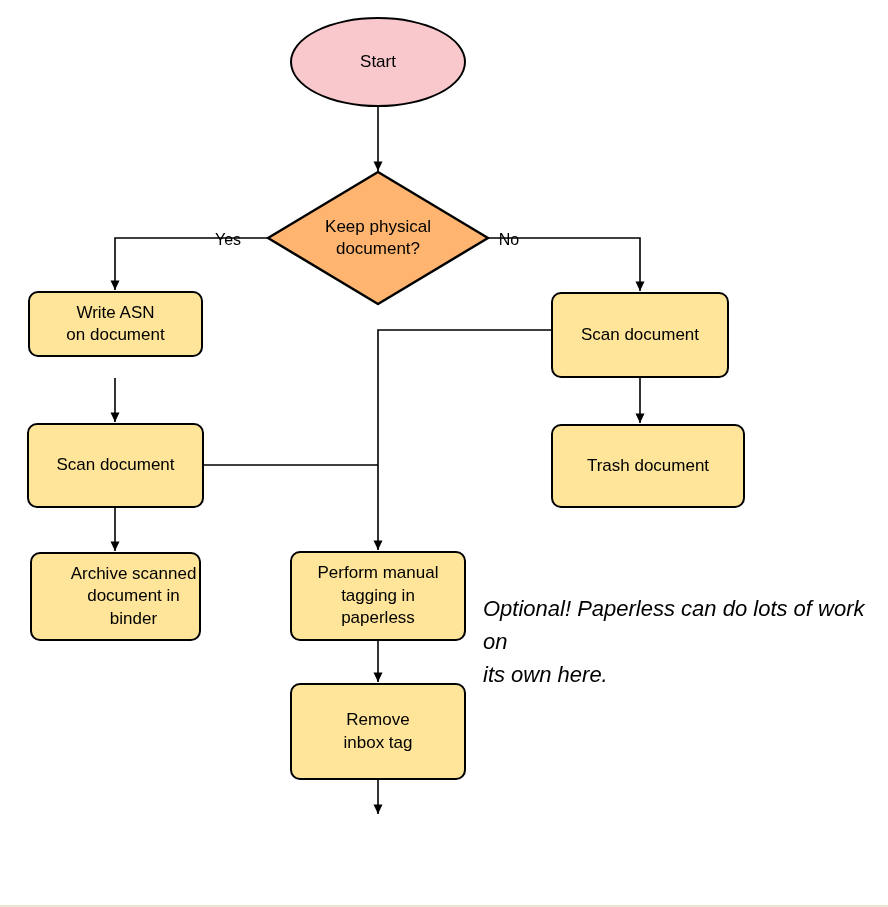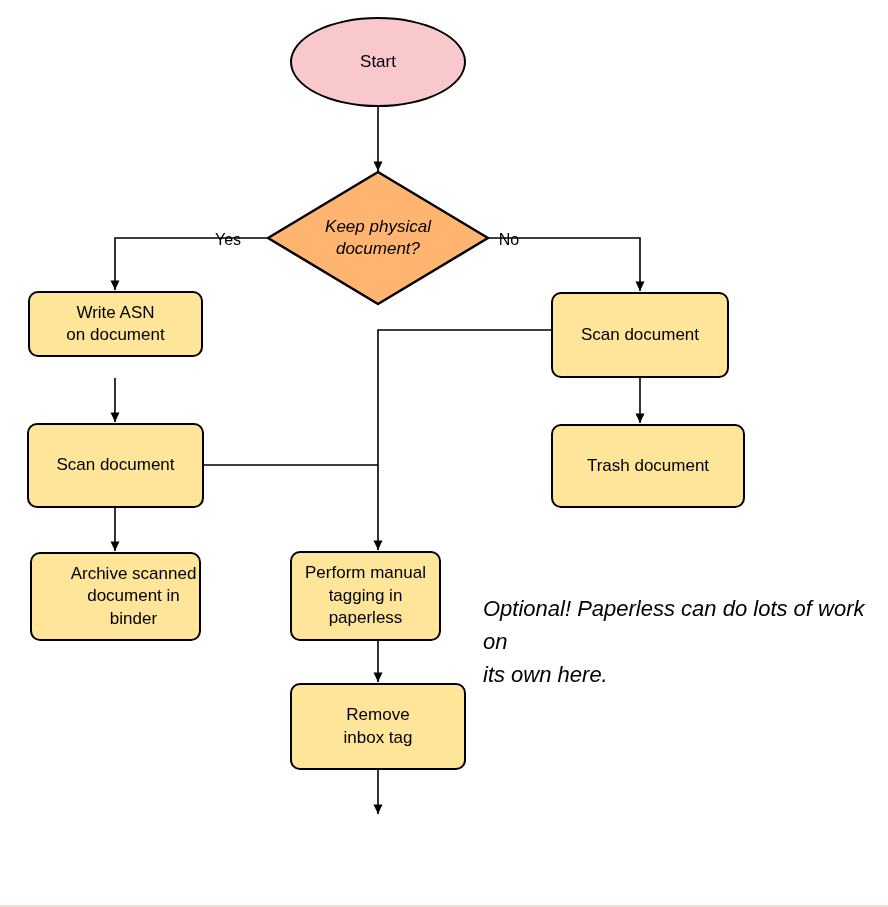--- a/index.html
+++ b/index.html
@@ -50,21 +50,20 @@
     border-radius: 50%;
   }
   .decision-label {
     position: absolute;
     display: flex;
     align-items: center;
     justify-content: center;
     text-align: center;
     font-size: 17px;
     line-height: 1.32;
-    font-style: italic;
   }
   .decision-label span { white-space: pre-line; }
 
   .edge-label {
     position: absolute;
     font-size: 16px;
     text-align: center;
     margin-top: 20px;
   }
 
@@ -128,27 +127,27 @@
   </div>
 
   <div class="node process" style="left:551px; top:292px; width:178px; height:86px;">
     <span>Scan document</span>
   </div>
 
   <div class="node process" style="left:551px; top:424px; width:194px; height:84px;">
     <span>Trash document</span>
   </div>
 
-  <div class="node process" style="left:290px; top:551px; width:151px; height:90px;">
+  <div class="node process" style="left:290px; top:551px; width:176px; height:90px;">
     <span>Perform manual
 tagging in
 paperless</span>
   </div>
 
-  <div class="node process" style="left:290px; top:683px; width:176px; height:87px;">
+  <div class="node process" style="left:290px; top:683px; width:176px; height:97px;">
     <span>Remove
 inbox tag</span>
   </div>
 
   <div class="edge-label" style="left:200px; top:211px; width:56px;">Yes</div>
   <div class="edge-label" style="left:481px; top:211px; width:56px;">No</div>
 
   <div class="annotation" style="left:483px; top:592px; width:400px;">Optional! Paperless can do lots of work on
 its own here.</div>
 

